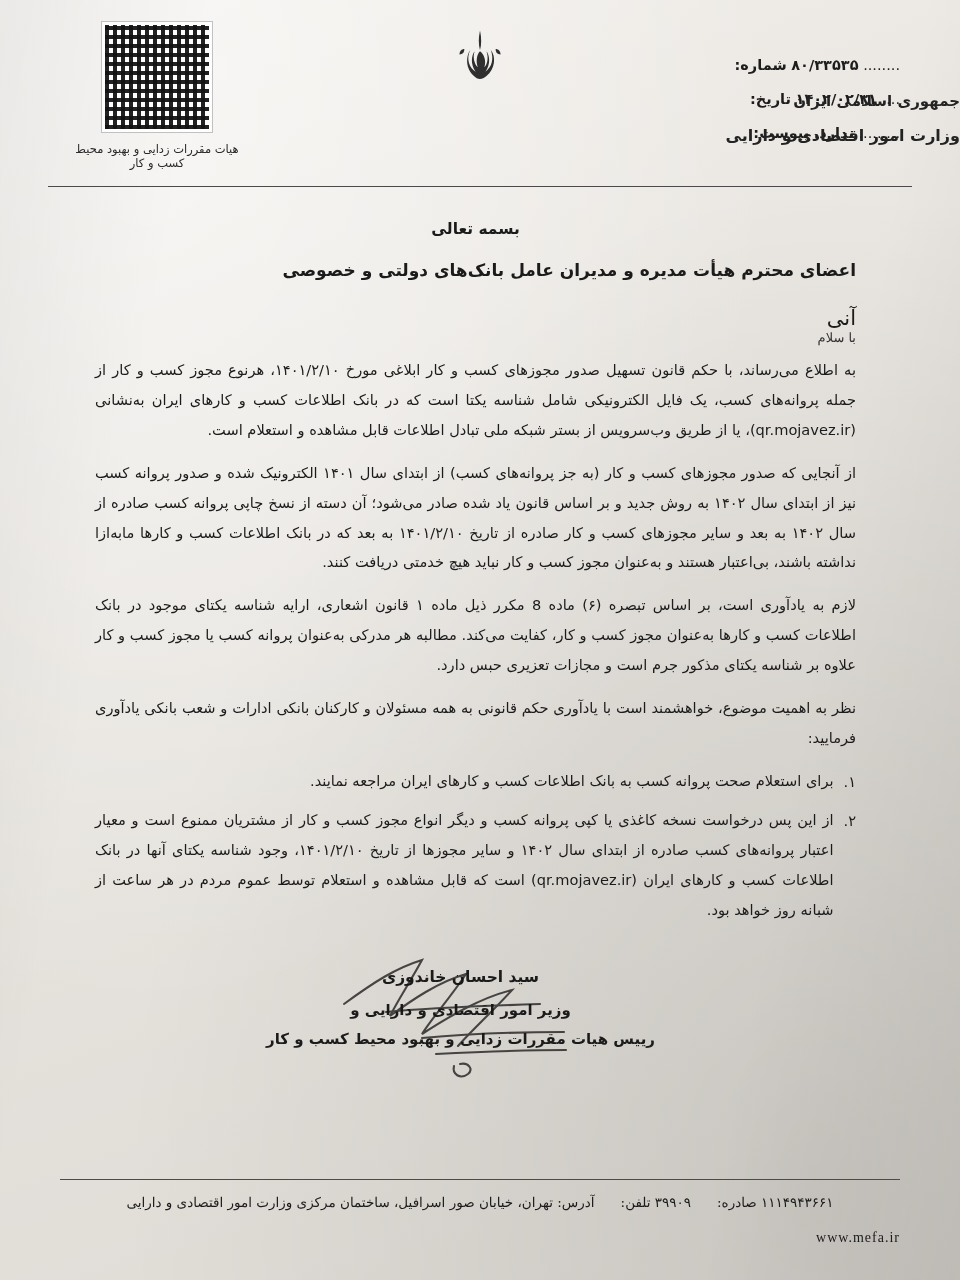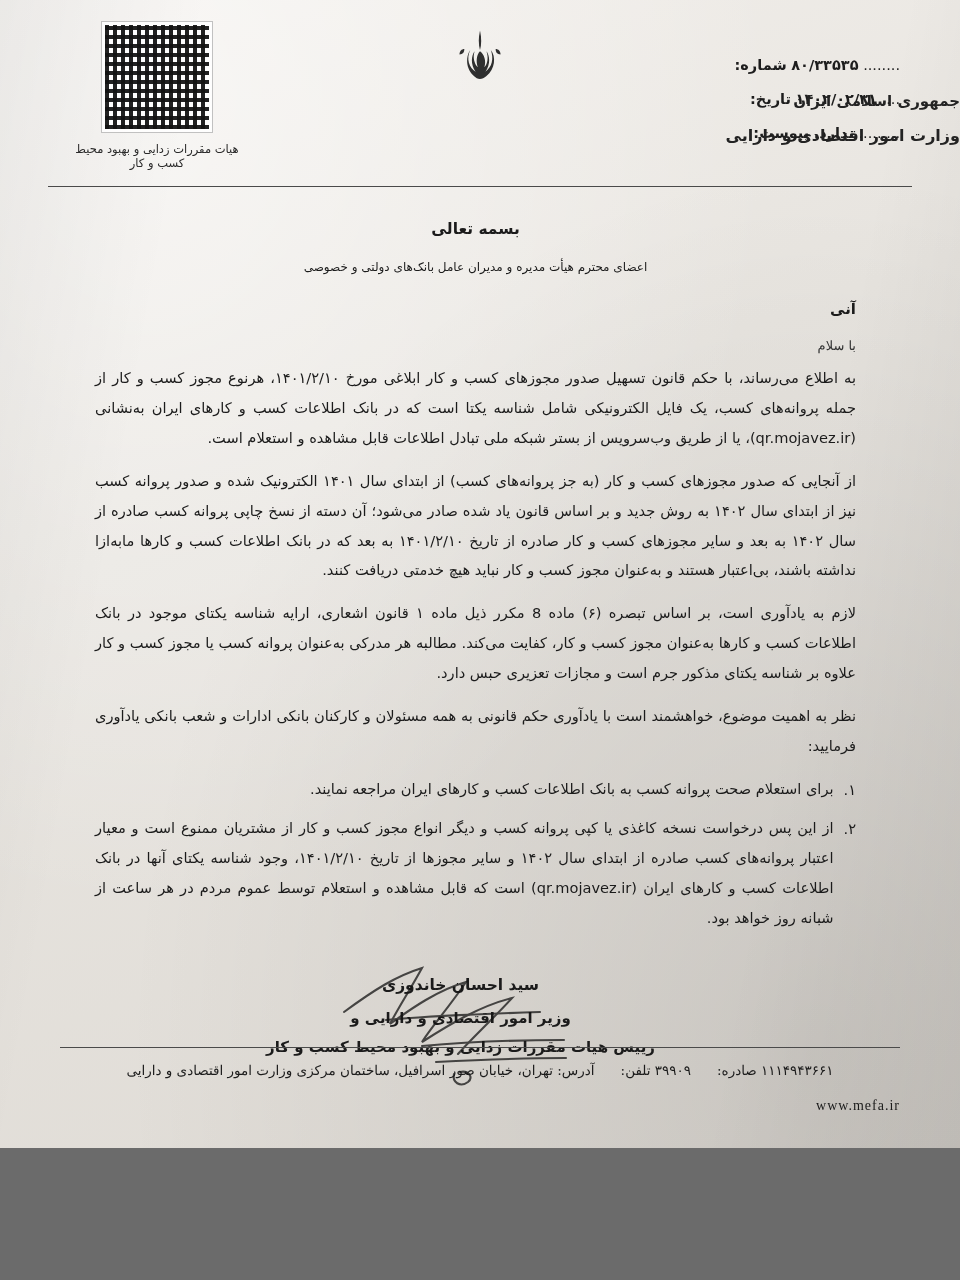--- a/index.html
+++ b/index.html
@@ -4,21 +4,21 @@
 <title>Official Letter</title>
 <style>
   html, body {
     margin: 0;
     padding: 0;
     background: #6b6b6b;
   }
   .page {
     position: relative;
     width: 960px;
-    height: 1148px;
+    height: 1280px;
     margin: 0 auto;
     background: #e9e6e2;
     overflow: hidden;
     font-family: "DejaVu Sans", "Liberation Sans", sans-serif;
     color: #1b1b1b;
     background-image:
       radial-gradient(ellipse at 15% 8%, rgba(255,255,255,0.55), rgba(255,255,255,0) 55%),
       radial-gradient(ellipse at 85% 92%, rgba(0,0,0,0.10), rgba(0,0,0,0) 60%),
       linear-gradient(160deg, #f2efeb 0%, #e8e5e0 40%, #dedad4 100%);
   }
@@ -118,30 +118,30 @@
     position: relative;
     padding: 14px 104px 0 95px;
   }
   .bismillah {
     text-align: center;
     font-size: 15.5px;
     font-weight: 700;
     margin: 10px 0 22px 0;
   }
   .addressee {
-    text-align: center;
-    font-size: 12px;
-    font-weight: 400;
+    text-align: right;
+    font-size: 17px;
+    font-weight: 700;
     margin-bottom: 26px;
     letter-spacing: 0.2px;
   }
   .inline-note {
-    font-size: 15px;
-    font-weight: 700;
-    margin: 0 0 20px 28px;
+    font-size: 21px;
+    font-weight: 400;
+    margin: 0 0 0 28px;
     text-align: right;
   }
   .salutation {
     font-size: 13px;
     margin: 0 0 10px 28px;
     text-align: right;
     font-family: "DejaVu Serif", serif;
     color: #333;
   }
   p.para {

